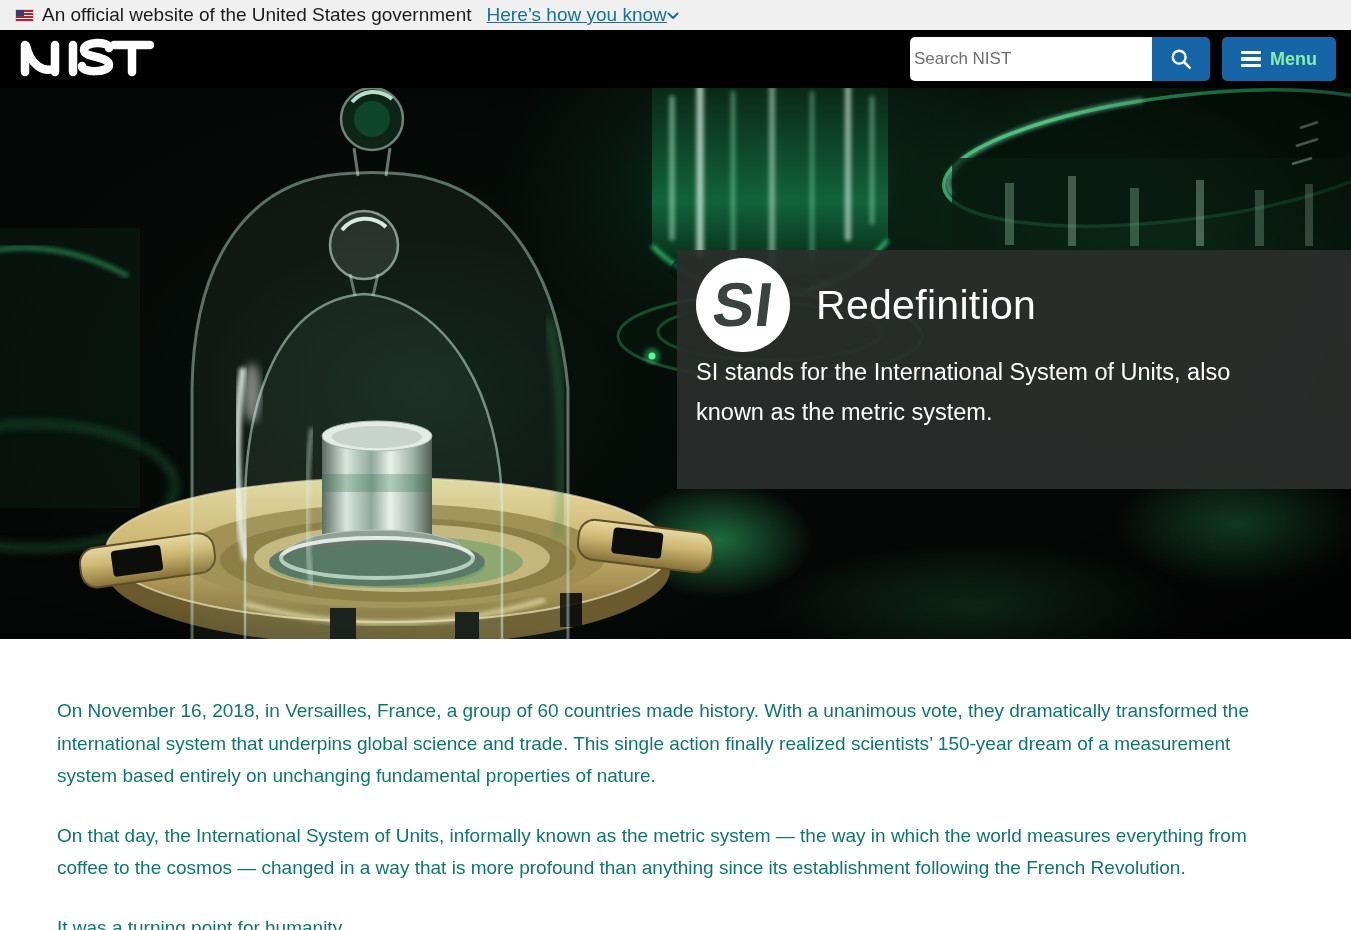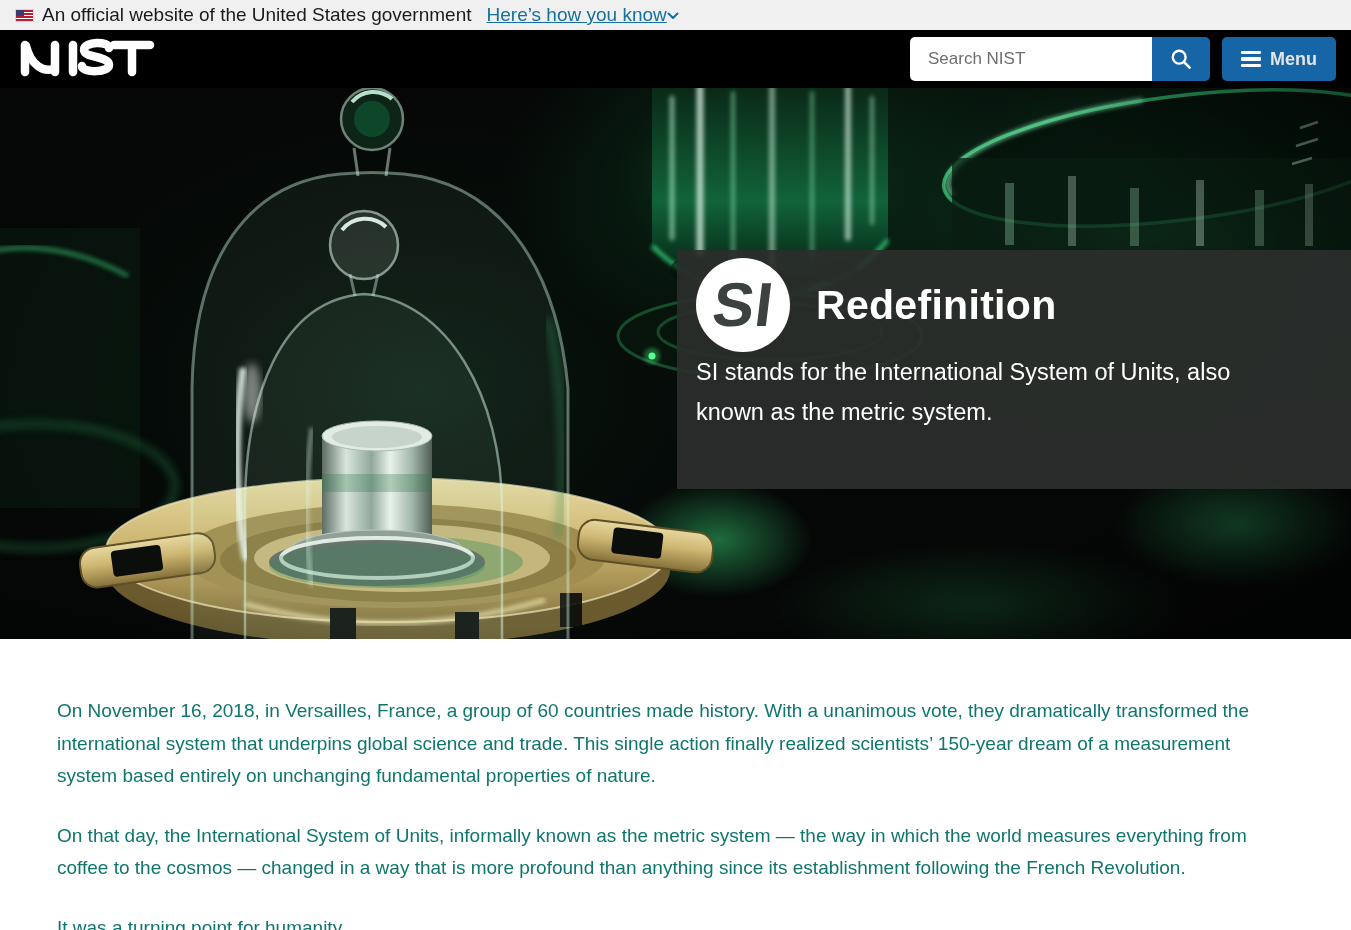--- a/index.html
+++ b/index.html
@@ -30,32 +30,32 @@
   .site-header {
     height:58px; background:#000;
     display:flex; align-items:center;
     padding:0 15px 0 16px;
   }
   .nist-logo { display:block; cursor:pointer; }
   .header-right { margin-left:auto; display:flex; align-items:center; }
   .search-group { display:flex; height:44px; }
   .search-input {
     width:242px; height:44px; border:none; border-radius:5px 0 0 5px;
-    padding:0 18px; font-size:17px; color:#ec4899;
+    padding:0 4px; font-size:17px; color:#ec4899;
     font-family:"Liberation Sans","DejaVu Sans",sans-serif; outline:none;
   }
   .search-input::placeholder { color:#6e6e6e; opacity:1; }
   .search-btn {
     width:58px; height:44px; border:none; border-radius:0 5px 5px 0;
     background:#1665a6; cursor:pointer;
     display:flex; align-items:center; justify-content:center;
   }
   .menu-btn {
     margin-left:12px; width:114px; height:44px; border:none; border-radius:5px;
-    background:#1665a6; color:#e5e5e5; cursor:pointer;
+    background:#1665a6; color:#86efac; cursor:pointer;
     font-family:"Liberation Sans","DejaVu Sans",sans-serif;
     font-size:18px; font-weight:bold;
     display:flex; align-items:center; justify-content:center; gap:9px;
   }
   .burger { display:flex; flex-direction:column; gap:3.5px; }
   .burger i { display:block; width:20px; height:3.2px; background:#fff; border-radius:1px; }
 
   
   .hero { position:relative; width:1351px; height:551px; background:#050706; overflow:hidden; }
   .hero > svg { position:absolute; left:0; top:0; }
@@ -67,21 +67,21 @@
   .overlay-head { display:flex; align-items:center; }
   .si-badge {
     width:94px; height:94px; border-radius:50%; background:#fff;
     color:#3c4240; flex:0 0 auto;
     display:flex; align-items:center; justify-content:center;
   }
   .si-badge span {
     font-size:62px; font-weight:600; line-height:1;
     transform:skewX(-7deg); letter-spacing:1px;
   }
-  .hero-title { font-size:41px; font-weight:bold; margin-left:26px; letter-spacing:0.3px; }
+  .hero-title { font-size:41px; font-weight:normal; margin-left:26px; letter-spacing:0.3px; }
   .hero-sub { font-size:23.5px; line-height:40px; max-width:608px; }
 
   
   .article { padding:56px 57px 0 57px; }
   .article p {
     margin:0 0 27px 0; max-width:1232px;
     font-size:19px; line-height:32.5px; color:#0f766e;
   }
 </style>
 </head>

